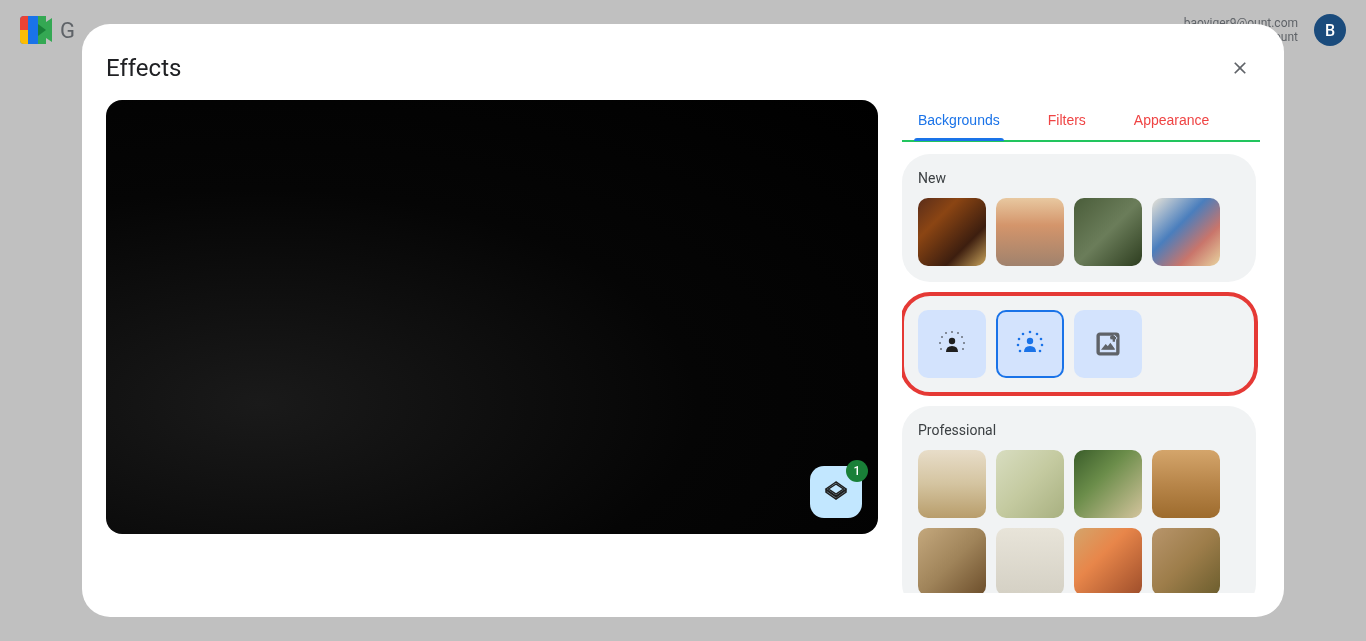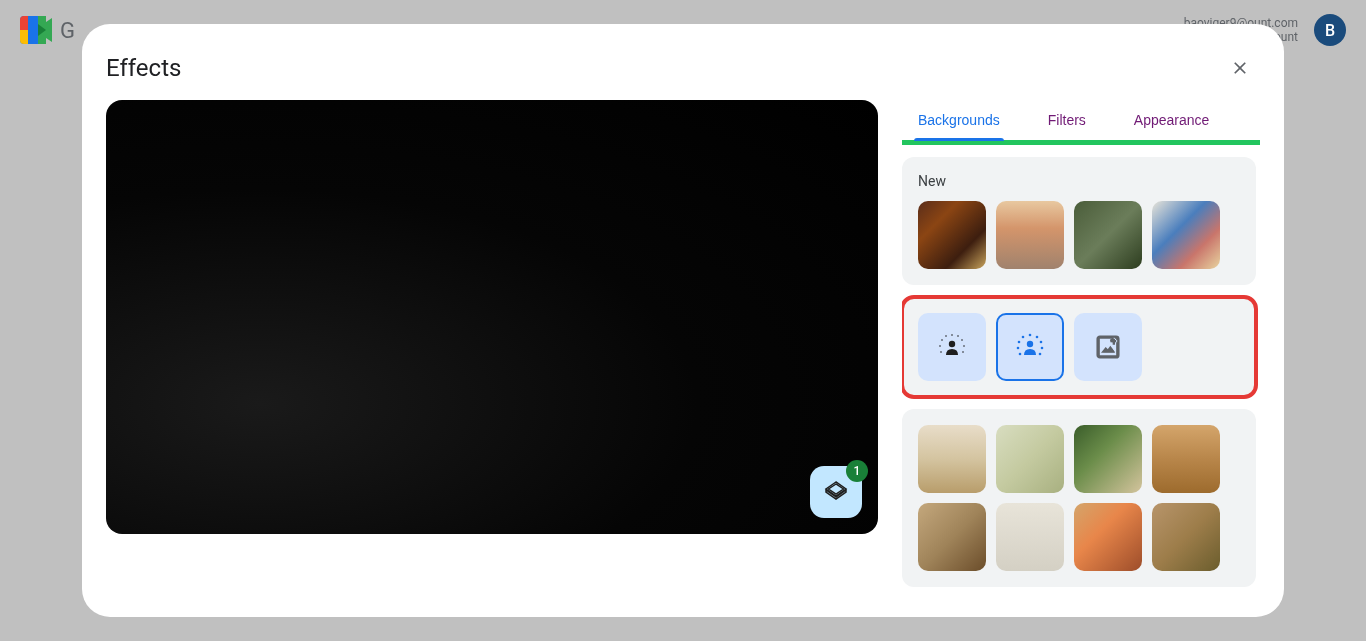--- a/index.html
+++ b/index.html
@@ -143,28 +143,28 @@
     
     
     .right-panel {
       flex: 1;
       display: flex;
       flex-direction: column;
       overflow: hidden;
     }
     .tabs {
       display: flex;
-      border-bottom: 5px solid #22c55e;
+      border-bottom: 2px solid #22c55e;
       gap: 40px;
       padding: 0 12px;
     }
     .tab {
       padding: 12px 4px;
       font-size: 14px;
-      color: #701a75;
+      color: #ef4444;
       cursor: pointer;
       border: none;
       background: none;
       position: relative;
     }
     .tab.active {
       color: #1a73e8;
       font-weight: 500;
     }
     .tab.active::after {
@@ -182,21 +182,21 @@
       flex: 1;
       overflow-y: auto;
       padding-right: 4px;
       margin-top: 12px;
     }
     .panel-content::-webkit-scrollbar { width: 8px; }
     .panel-content::-webkit-scrollbar-thumb { background: #dadce0; border-radius: 4px; }
     
     .section {
       background: #f1f3f4;
-      border-radius: 12px;
+      border-radius: 28px;
       padding: 16px;
       margin-bottom: 12px;
     }
     .section.highlighted {
       outline: 4px solid #e53935;
       outline-offset: -2px;
     }
     .section-title {
       font-size: 14px;
       color: #3c4043;
@@ -352,20 +352,21 @@
                 <path d="M19 3H5c-1.1 0-2 .9-2 2v14c0 1.1.9 2 2 2h14c1.1 0 2-.9 2-2V5c0-1.1-.9-2-2-2zM5 19V5h14v14H5z M10 14l-2 2.5h10L14 11l-3 4-1-1z M18 6h2v2h-2v2h-2V8h-2V6h2V4h2v2z" fill="#5f6368"></path>
                 <rect x="3" y="3" width="18" height="18" rx="2" fill="none" stroke="#5f6368" stroke-width="1.8"></rect>
                 <path d="M6 17 L10 12 L13 15 L15 12.5 L18 17 Z" fill="#5f6368"></path>
                 <path d="M16 4 L16 8 M14 6 L18 6" stroke="#5f6368" stroke-width="1.8" fill="none"></path>
               </svg>
             </button>
           </div>
         </div>
 
         <div class="section">
+          <div class="section-title">Professional</div>
           <div class="thumbs">
             <div class="thumb bg-shelf"></div>
             <div class="thumb bg-minimal"></div>
             <div class="thumb bg-plant"></div>
             <div class="thumb bg-wood"></div>
             <div class="thumb bg-cozy"></div>
             <div class="thumb bg-office"></div>
             <div class="thumb bg-orange"></div>
             <div class="thumb bg-brick"></div>
           </div>

